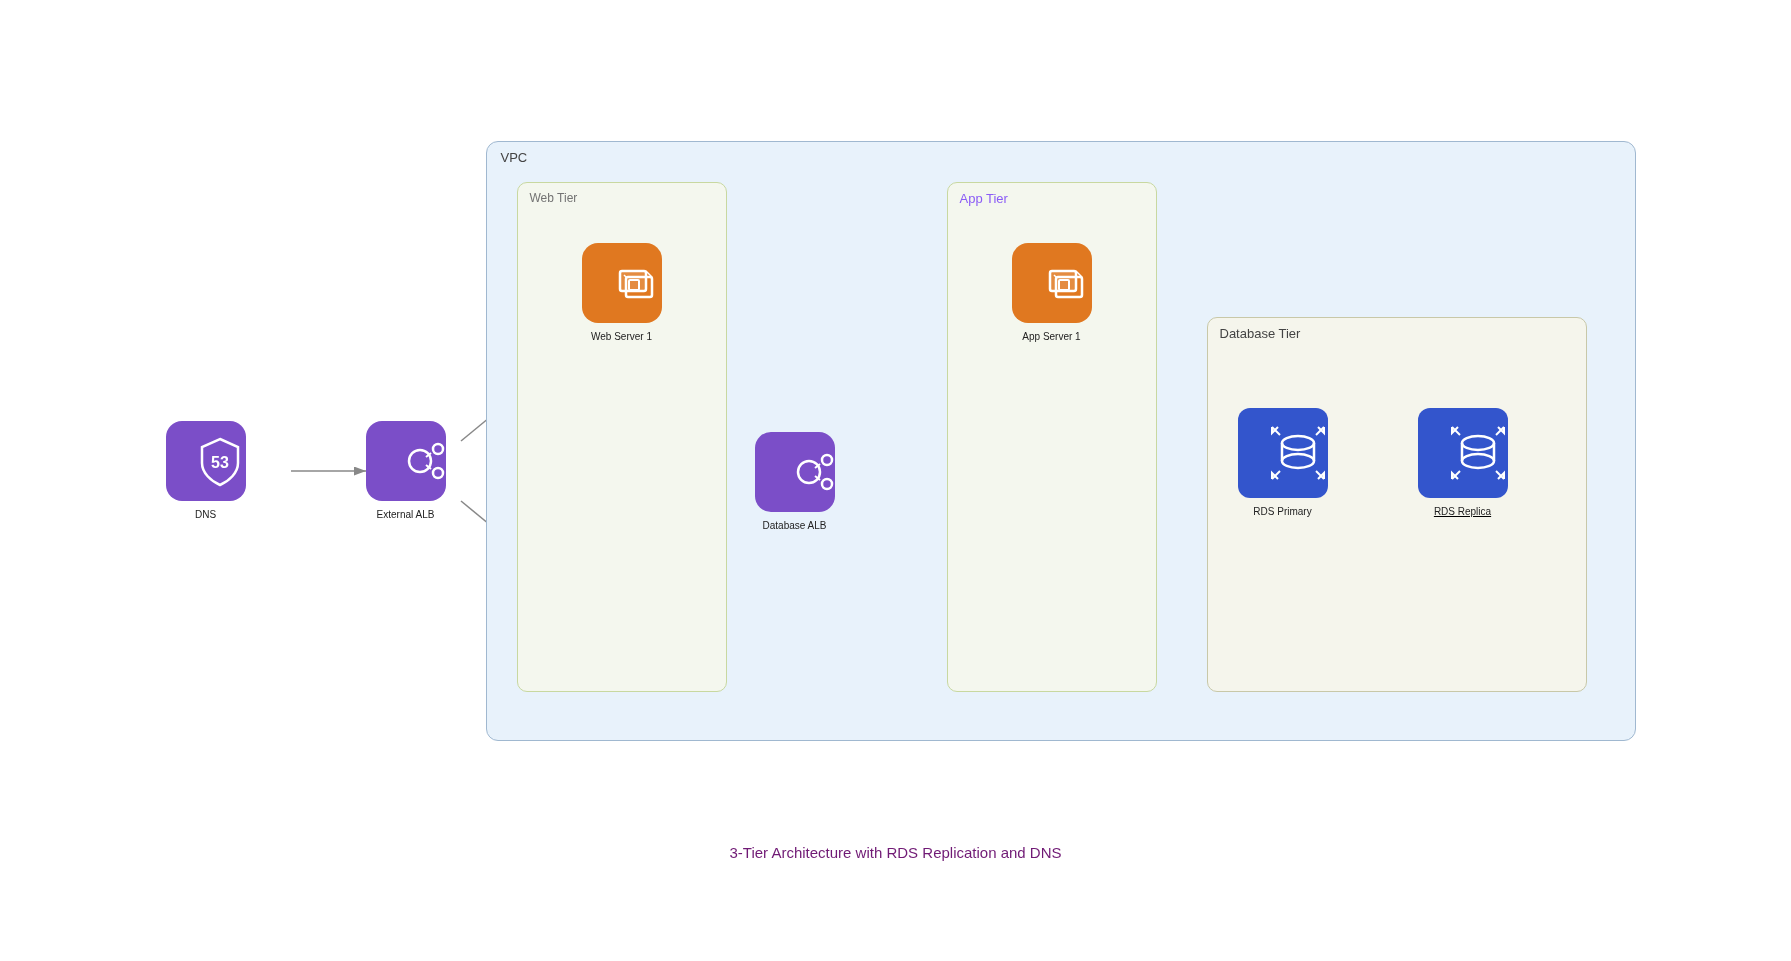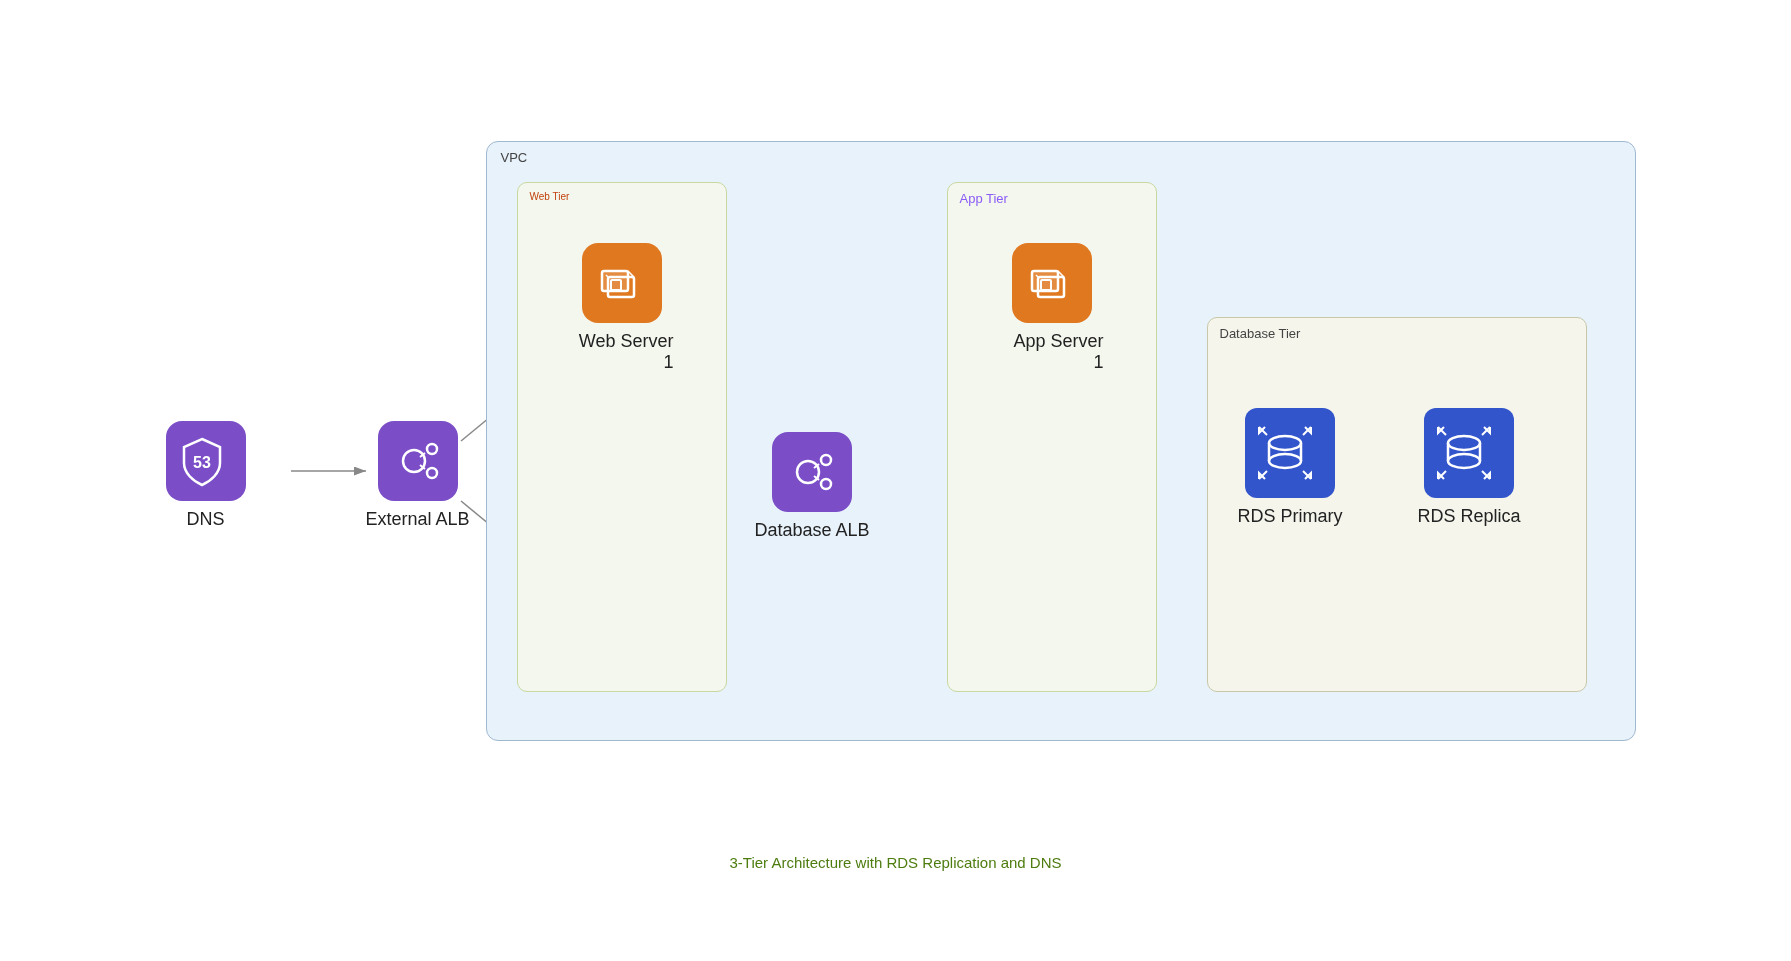--- a/index.html
+++ b/index.html
@@ -13,25 +13,25 @@
       justify-content: center;
       overflow: hidden;
     }
     .diagram-container {
       position: relative;
       width: 1600px;
       height: 800px;
     }
     .caption {
       position: absolute;
-      bottom: 10px;
+      bottom: 20px;
       left: 50%;
       transform: translateX(-50%);
       font-size: 15px;
-      color: #4d7c0f;
+      color: #701a75;
       white-space: nowrap;
     }
 
     
     .vpc-box {
       position: absolute;
       left: 390px;
       top: 60px;
       width: 1150px;
       height: 600px;
@@ -55,22 +55,22 @@
       width: 210px;
       height: 510px;
       border: 1.5px solid #c8d8a0;
       border-radius: 10px;
       background: #f4f7ee;
     }
     .web-tier-label {
       position: absolute;
       top: 8px;
       left: 12px;
-      font-size: 10px;
-      color: #c2410c;
+      font-size: 12px;
+      color: #737373;
     }
 
     
     .app-tier-box {
       position: absolute;
       left: 460px;
       top: 40px;
       width: 210px;
       height: 510px;
       border: 1.5px solid #c8d8a0;
@@ -106,31 +106,31 @@
 
     
     .node {
       position: absolute;
       display: flex;
       flex-direction: column;
       align-items: center;
       gap: 8px;
     }
     .node-label {
-      font-size: 18px;
+      font-size: 10px;
       color: #222;
       text-align: right;
     }
     .icon-box {
       width: 80px;
       height: 80px;
       border-radius: 16px;
       display: flex;
       align-items: center;
-      justify-content: flex-start;
+      justify-content: flex-end;
       padding-left: 10px;
     }
     .icon-box-orange { background: #e07820; }
     .icon-box-purple { background: #7b4ec8; }
     .icon-box-blue   { background: #3355cc; }
 
     
     .arrows-svg {
       position: absolute;
       top: 0; left: 0;
@@ -273,21 +273,21 @@
             <polyline points="56,4 56,10 50,4" stroke="white" stroke-width="2" fill="none"></polyline>
             <line x1="4" y1="56" x2="12" y2="48" stroke="white" stroke-width="2"></line>
             <polyline points="4,56 4,50 10,56" stroke="white" stroke-width="2" fill="none"></polyline>
             <line x1="56" y1="56" x2="48" y2="48" stroke="white" stroke-width="2"></line>
             <polyline points="56,56 56,50 50,56" stroke="white" stroke-width="2" fill="none"></polyline>
           </svg>
         </div>
         <span class="node-label">RDS Primary</span>
       </div>
 
-      <div class="node" style="left: 210px; top: 90px;">
+      <div class="node" style="left: 210px; top: 90px; text-decoration: underline;">
         <div class="icon-box icon-box-blue" style="width:90px;height:90px;border-radius:12px;">
           <svg width="60" height="60" viewBox="0 0 60 60" fill="none">
             <ellipse cx="30" cy="20" rx="16" ry="7" stroke="white" stroke-width="2.5" fill="none"></ellipse>
             <line x1="14" y1="20" x2="14" y2="38" stroke="white" stroke-width="2.5"></line>
             <line x1="46" y1="20" x2="46" y2="38" stroke="white" stroke-width="2.5"></line>
             <ellipse cx="30" cy="38" rx="16" ry="7" stroke="white" stroke-width="2.5" fill="none"></ellipse>
             <line x1="4" y1="4" x2="12" y2="12" stroke="white" stroke-width="2"></line>
             <polyline points="4,4 4,10 10,4" stroke="white" stroke-width="2" fill="none"></polyline>
             <line x1="56" y1="4" x2="48" y2="12" stroke="white" stroke-width="2"></line>
             <polyline points="56,4 56,10 50,4" stroke="white" stroke-width="2" fill="none"></polyline>

